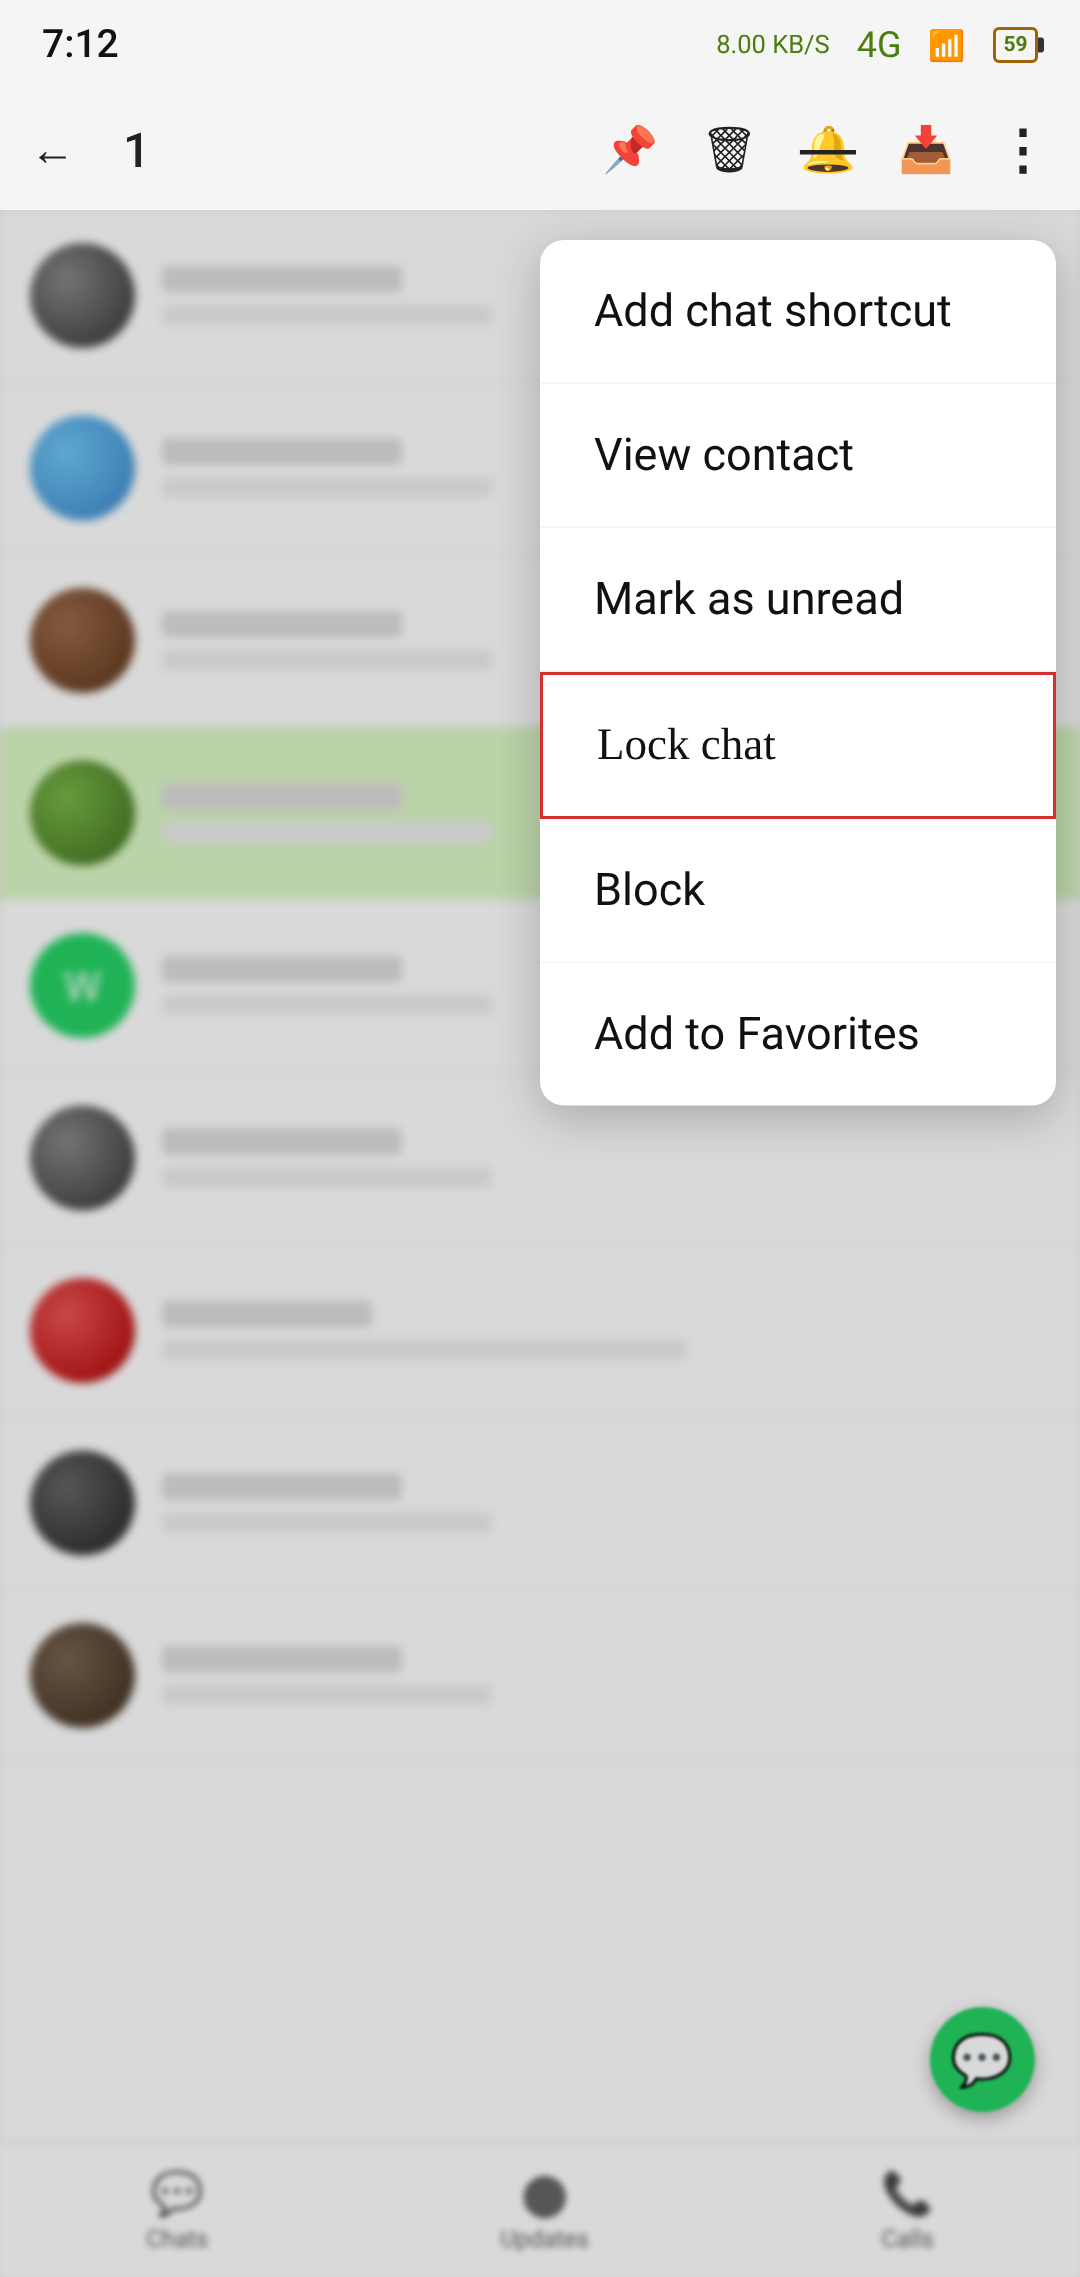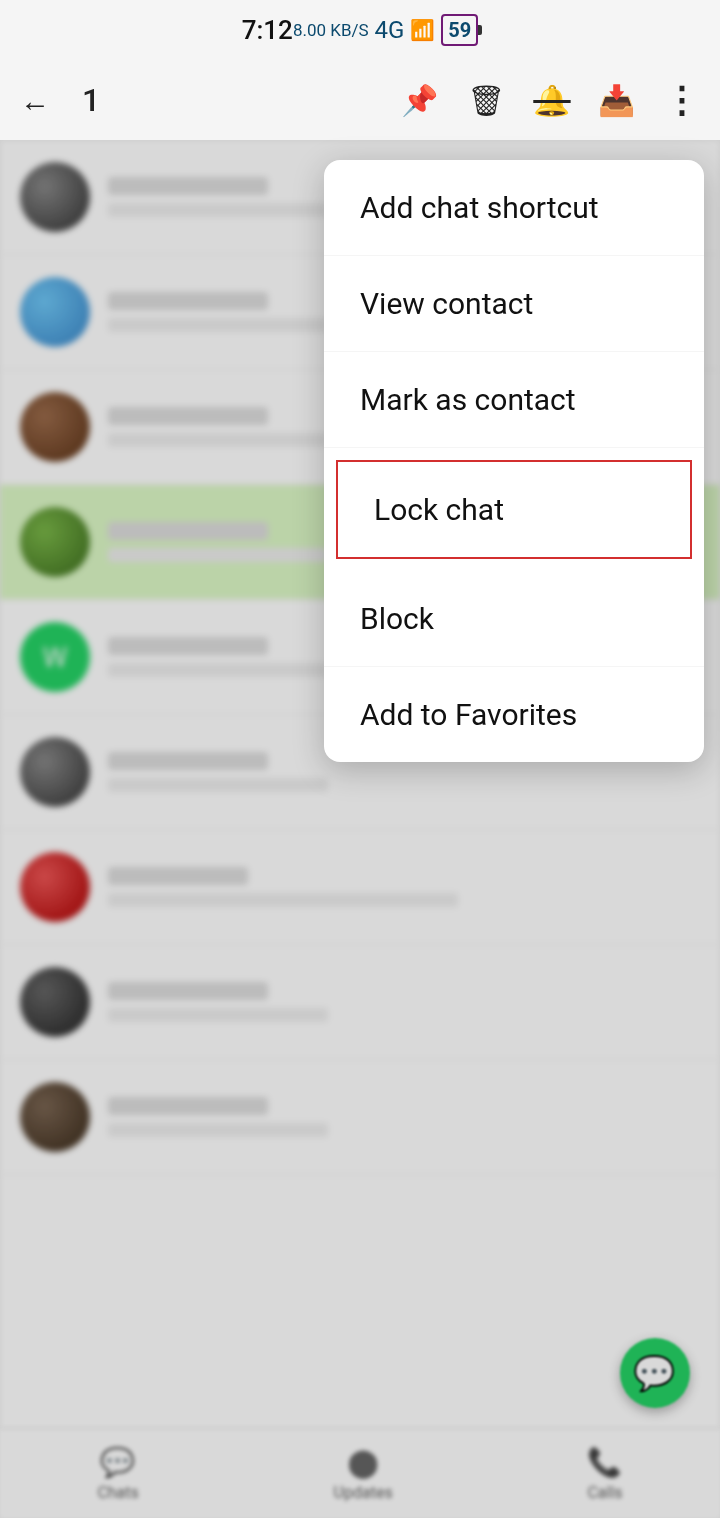--- a/index.html
+++ b/index.html
@@ -14,43 +14,43 @@
     }
 
     
     .status-bar {
       position: absolute;
       top: 0; left: 0; right: 0;
       height: 60px;
       background: #f5f5f5;
       display: flex;
       align-items: center;
-      justify-content: center;
+      justify-content: space-between;
       padding: 0 28px;
       z-index: 10;
     }
     .status-time {
       font-size: 26px;
       font-weight: 500;
       color: #111;
     }
     .status-icons {
       display: flex;
       align-items: center;
-      gap: 6px;
+      gap: 18px;
       font-size: 20px;
-      color: #0c4a6e;
+      color: #4d7c0f;
     }
     .battery-box {
       display: inline-flex;
       align-items: center;
-      border: 2px solid #701a75;
+      border: 2px solid #a16207;
       border-radius: 4px;
       padding: 2px 5px;
-      font-size: 20px;
+      font-size: 14px;
       font-weight: bold;
       position: relative;
     }
     .battery-box::after {
       content: '';
       position: absolute;
       right: -6px;
       top: 50%;
       transform: translateY(-50%);
       width: 4px;
@@ -163,42 +163,43 @@
       top: 140px; left: 0; right: 0; bottom: 0;
       background: rgba(0,0,0,0.15);
       z-index: 20;
     }
 
     
     .context-menu {
       position: absolute;
       top: 160px;
       right: 16px;
-      width: 380px;
+      width: 344px;
       background: #fff;
       border-radius: 16px;
       box-shadow: 0 8px 32px rgba(0,0,0,0.22);
       z-index: 30;
       overflow: hidden;
     }
     .menu-item {
       padding: 30px 36px;
       font-size: 30px;
       color: #111;
       cursor: pointer;
       border-bottom: 1px solid #f5f5f5;
       display: flex;
       align-items: center;
     }
     .menu-item:last-child { border-bottom: none; }
 
     .menu-item.lock-chat {
       border: 2.5px solid #d32f2f;
       background: #fff;
-      margin: 12px;
+      margin: 0;
+      font-family: Liberation Serif, serif;
     }
   </style>
 </head>
 <body>
 
 <div class="status-bar">
   <span class="status-time">7:12</span>
   <div class="status-icons">
     <span style="font-size:17px;line-height:1.2;text-align:right;">8.00 KB/S</span>
     <span style="font-size:24px;">4G</span>
@@ -296,21 +297,21 @@
 <div class="overlay-dim"></div>
 
 <div class="context-menu">
   <div class="menu-item">
     <span>Add chat shortcut</span>
   </div>
   <div class="menu-item">
     <span>View contact</span>
   </div>
   <div class="menu-item">
-    <span>Mark as contact</span>
+    <span>Mark as unread</span>
   </div>
   <div class="menu-item lock-chat">
     <span>Lock chat</span>
   </div>
   <div class="menu-item">
     <span>Block</span>
   </div>
   <div class="menu-item">
     <span>Add to Favorites</span>
   </div>

